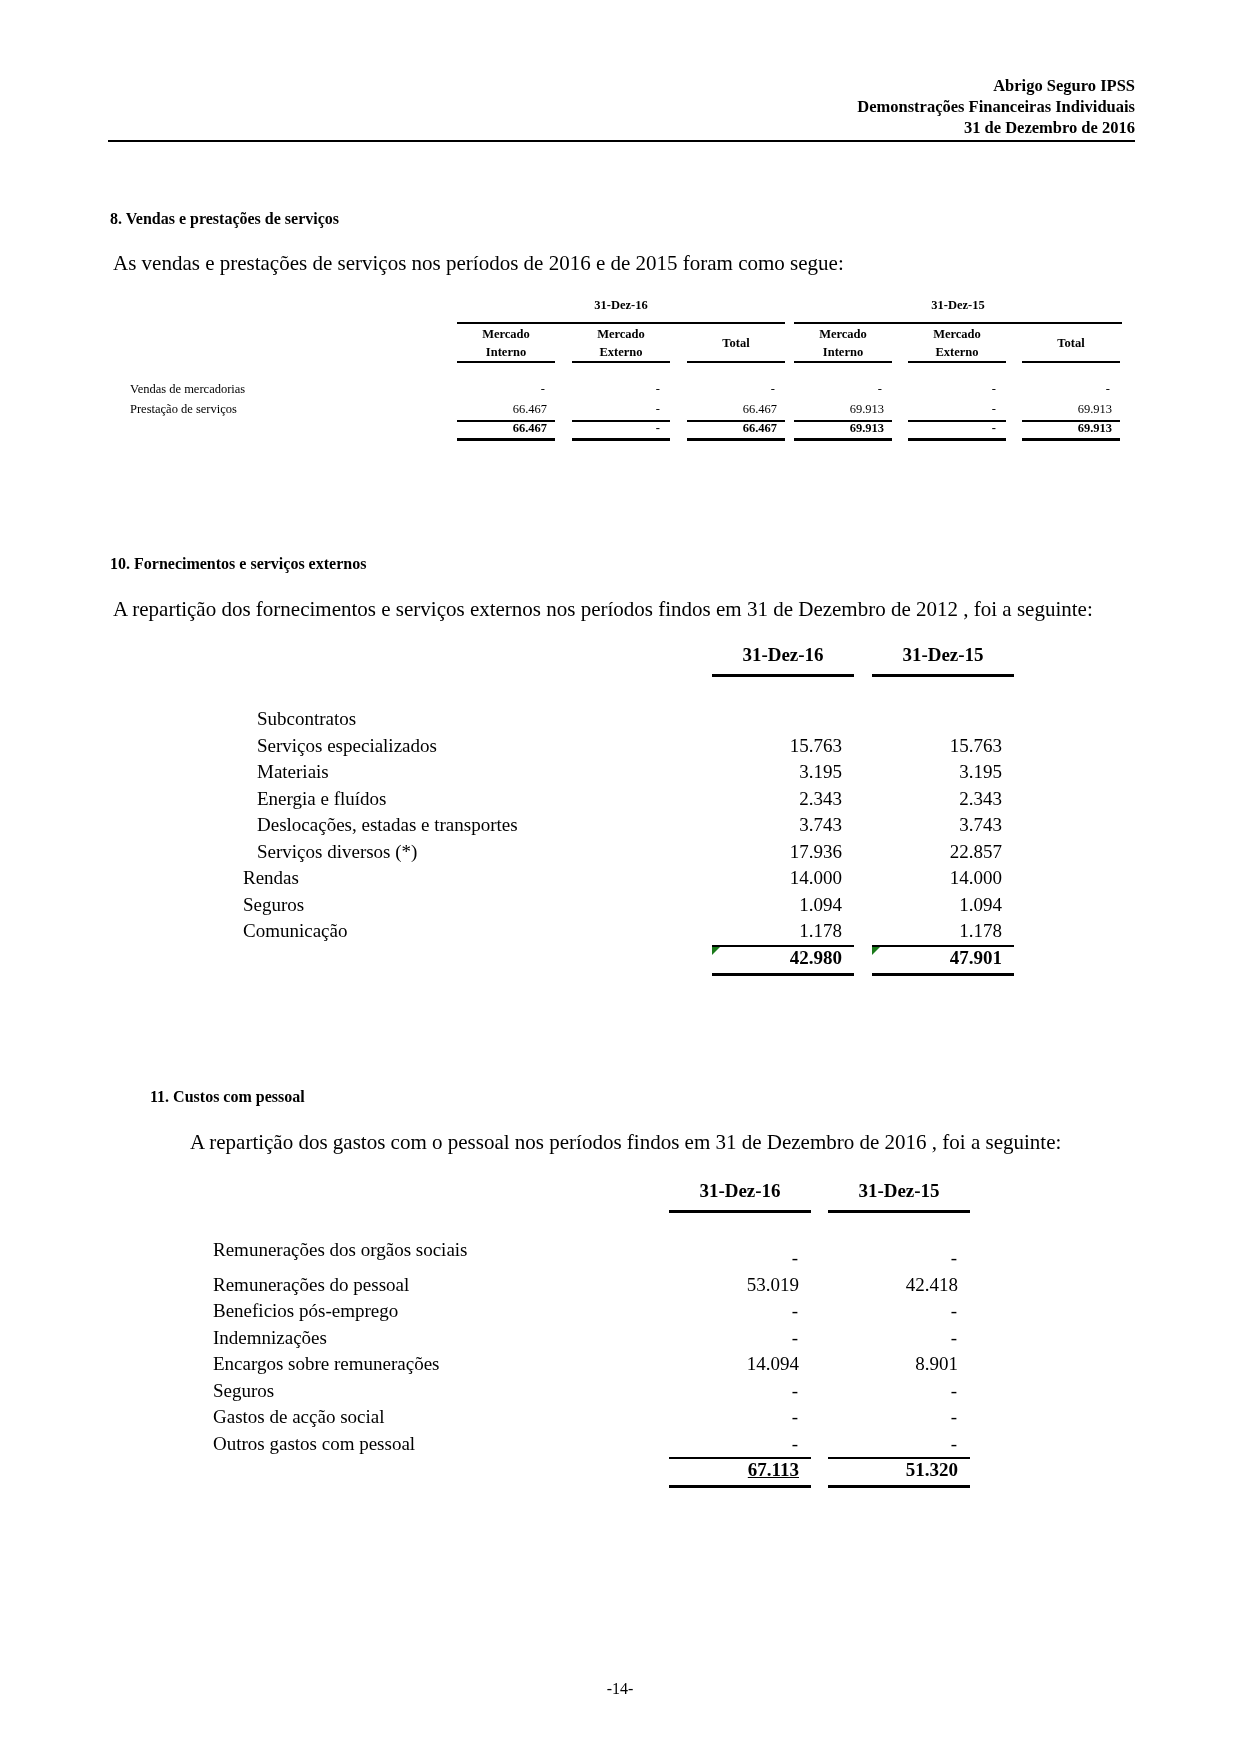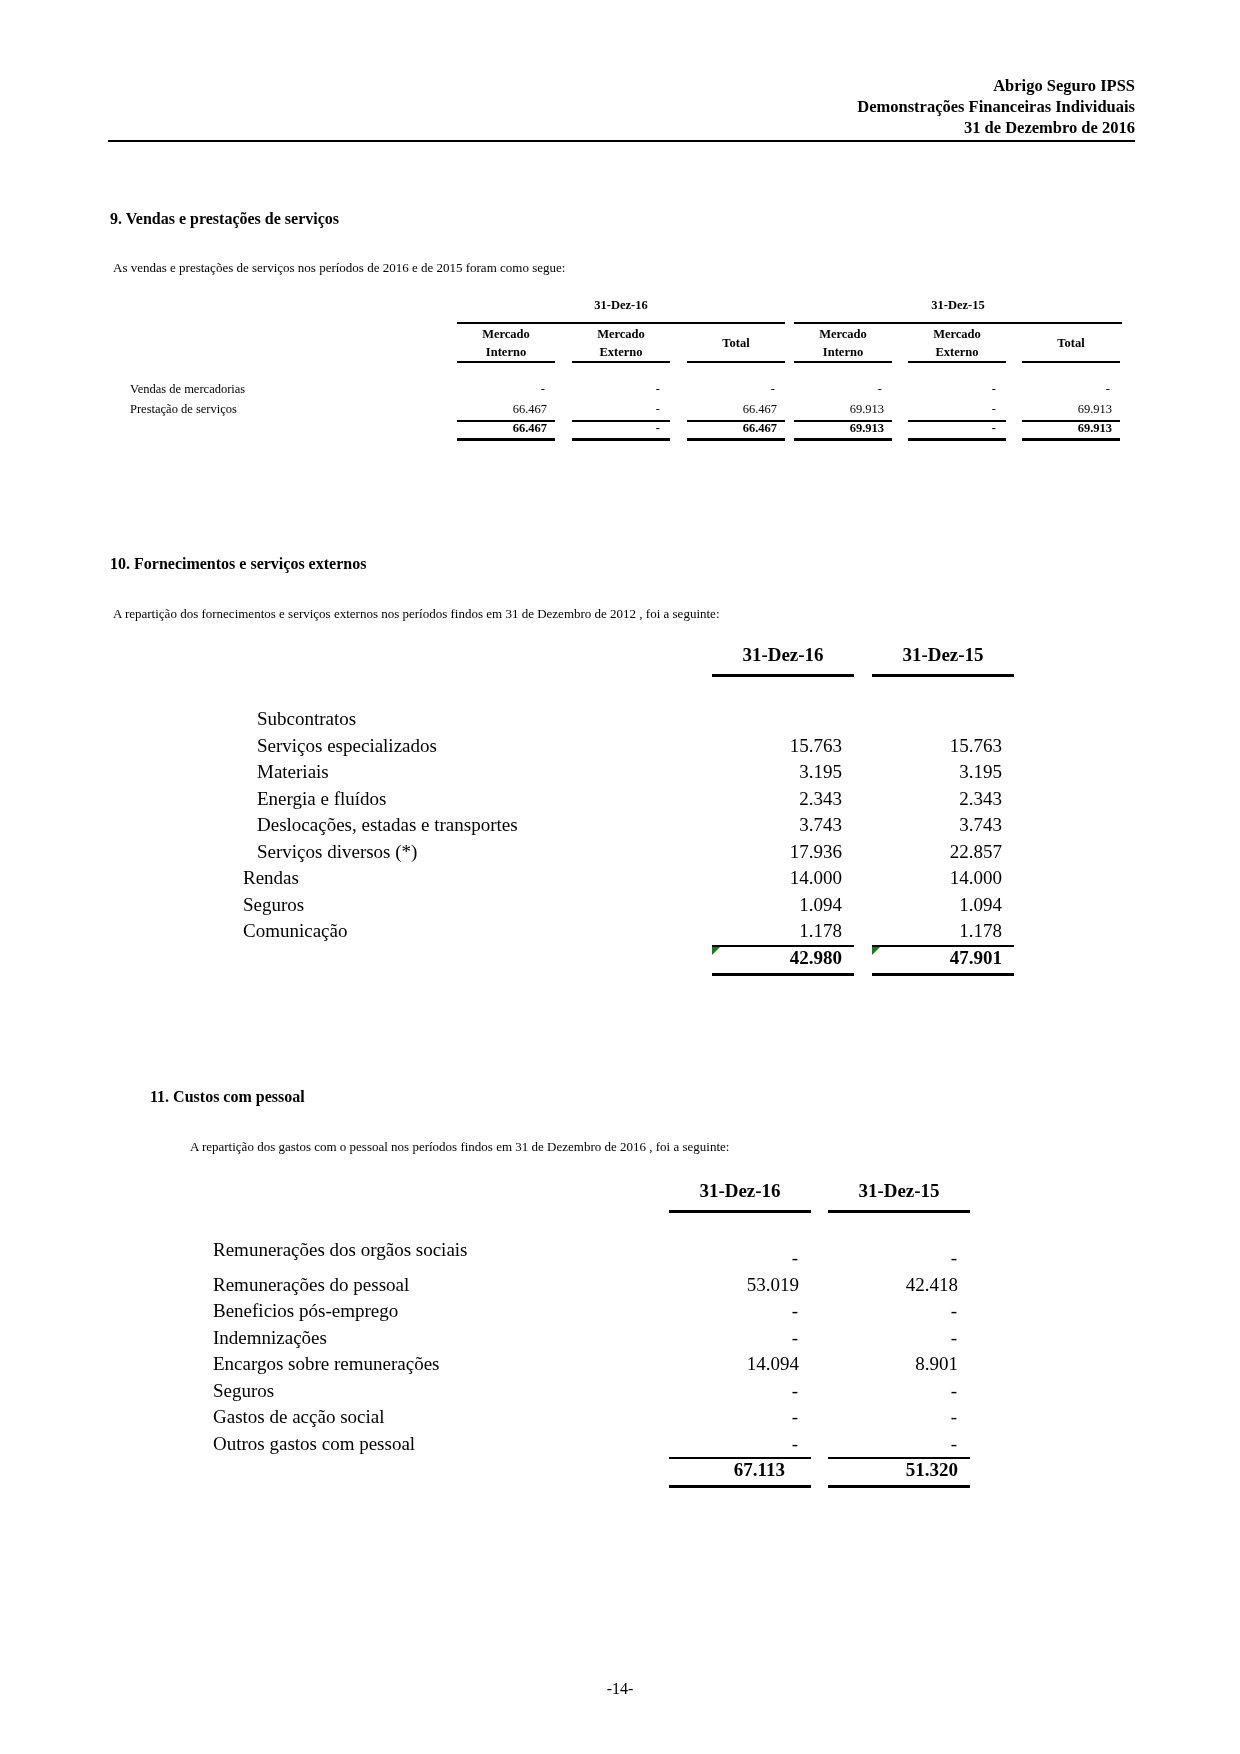--- a/index.html
+++ b/index.html
@@ -1,21 +1,21 @@
 <!DOCTYPE html>
 <html><head>
 <meta charset="utf-8">
 <style>
   html, body { margin: 0; padding: 0; background: #ffffff; }
   body { width: 1240px; height: 1754px; position: relative; font-family: "Liberation Serif", serif; color: #000; overflow: hidden; }
   .abs { position: absolute; }
   .header { right: 105px; top: 75px; text-align: right; font-weight: bold; font-size: 16.5px; line-height: 21px; }
   .header-rule { left: 108px; top: 140px; width: 1027px; height: 0; border-top: 2px solid #000; }
   .sec-title { font-weight: bold; font-size: 16px; }
-  .intro { font-size: 13px; margin-top: 9px; }
+  .intro { font-size: 21px; }
   .t9-hdr-date { font-weight: bold; font-size: 12.5px; text-align: center; }
   .t9-col { position: absolute; width: 98px; }
   .t9-colhead { font-weight: bold; text-align: center; font-size: 12.5px; line-height: 18px; }
   .t9-rule { position: absolute; height: 0; border-top: 2px solid #000; }
   .t9-rule-thick { border-top: 3px solid #000; }
   .t9-val { position: absolute; text-align: right; width: 98px; font-size: 12.5px; }
   .t9-val.bold { font-weight: bold; }
   .t9-label { position: absolute; font-size: 12.5px; }
   .col-head { position: absolute; font-weight: bold; font-size: 19px; text-align: center; width: 142px; }
   .rule { position: absolute; height: 0; border-top: 3px solid #000; width: 142px; }
@@ -29,21 +29,21 @@
 </head>
 <body>
 
 <div class="abs header">
   <div>Abrigo Seguro IPSS</div>
   <div>Demonstrações Financeiras Individuais</div>
   <div>31 de Dezembro de 2016</div>
 </div>
 <div class="abs header-rule"></div>
 
-<div class="abs sec-title" style="left:110px; top:210px;">9.   Vendas e prestações de serviços</div>
+<div class="abs sec-title" style="left:110px; top:210px;">8.   Vendas e prestações de serviços</div>
 <div class="abs intro" style="left:113px; top:251px;">As vendas e prestações de serviços nos períodos de 2016 e de 2015 foram como segue:</div>
 
 <div id="t9">
     <div class="abs t9-hdr-date" style="left:457px; top:298px; width:328px;">31-Dez-16</div>
     <div class="abs t9-hdr-date" style="left:794px; top:298px; width:328px;">31-Dez-15</div>
     <div class="t9-rule" style="left:457px; top:322px; width:328px;"></div>
     <div class="t9-rule" style="left:794px; top:322px; width:328px;"></div>
     <div class="t9-col t9-colhead" style="left:457px; top:325px;">
       <div class="" style="">Mercado</div>
       <div class="" style="">Interno</div>
@@ -177,20 +177,20 @@
     <div class="lbl" style="left:213px; top:1379.5px;">Seguros</div>
     <div class="val" style="left:668px; top:1379.5px;">-</div>
     <div class="val" style="left:827px; top:1379.5px;">-</div>
     <div class="lbl" style="left:213px; top:1406px;">Gastos de acção social</div>
     <div class="val" style="left:668px; top:1406px;">-</div>
     <div class="val" style="left:827px; top:1406px;">-</div>
     <div class="lbl" style="left:213px; top:1432.5px;">Outros gastos com pessoal</div>
     <div class="val" style="left:668px; top:1432.5px;">-</div>
     <div class="val" style="left:827px; top:1432.5px;">-</div>
     <div class="rule rule-thin" style="left:669px; top:1457px;"></div>
-    <div class="val bold" style="left:655px; top:1459px;">67.113</div>
+    <div class="val bold" style="left:669px; top:1459px;text-decoration:underline;">67.113</div>
     <div class="rule" style="left:669px; top:1485px;"></div>
     <div class="rule rule-thin" style="left:828px; top:1457px;"></div>
     <div class="val bold" style="left:828px; top:1459px;">51.320</div>
     <div class="rule" style="left:828px; top:1485px;"></div>
   </div>
 
 <div class="abs pagenum">-14-</div>
 
 </body></html>

